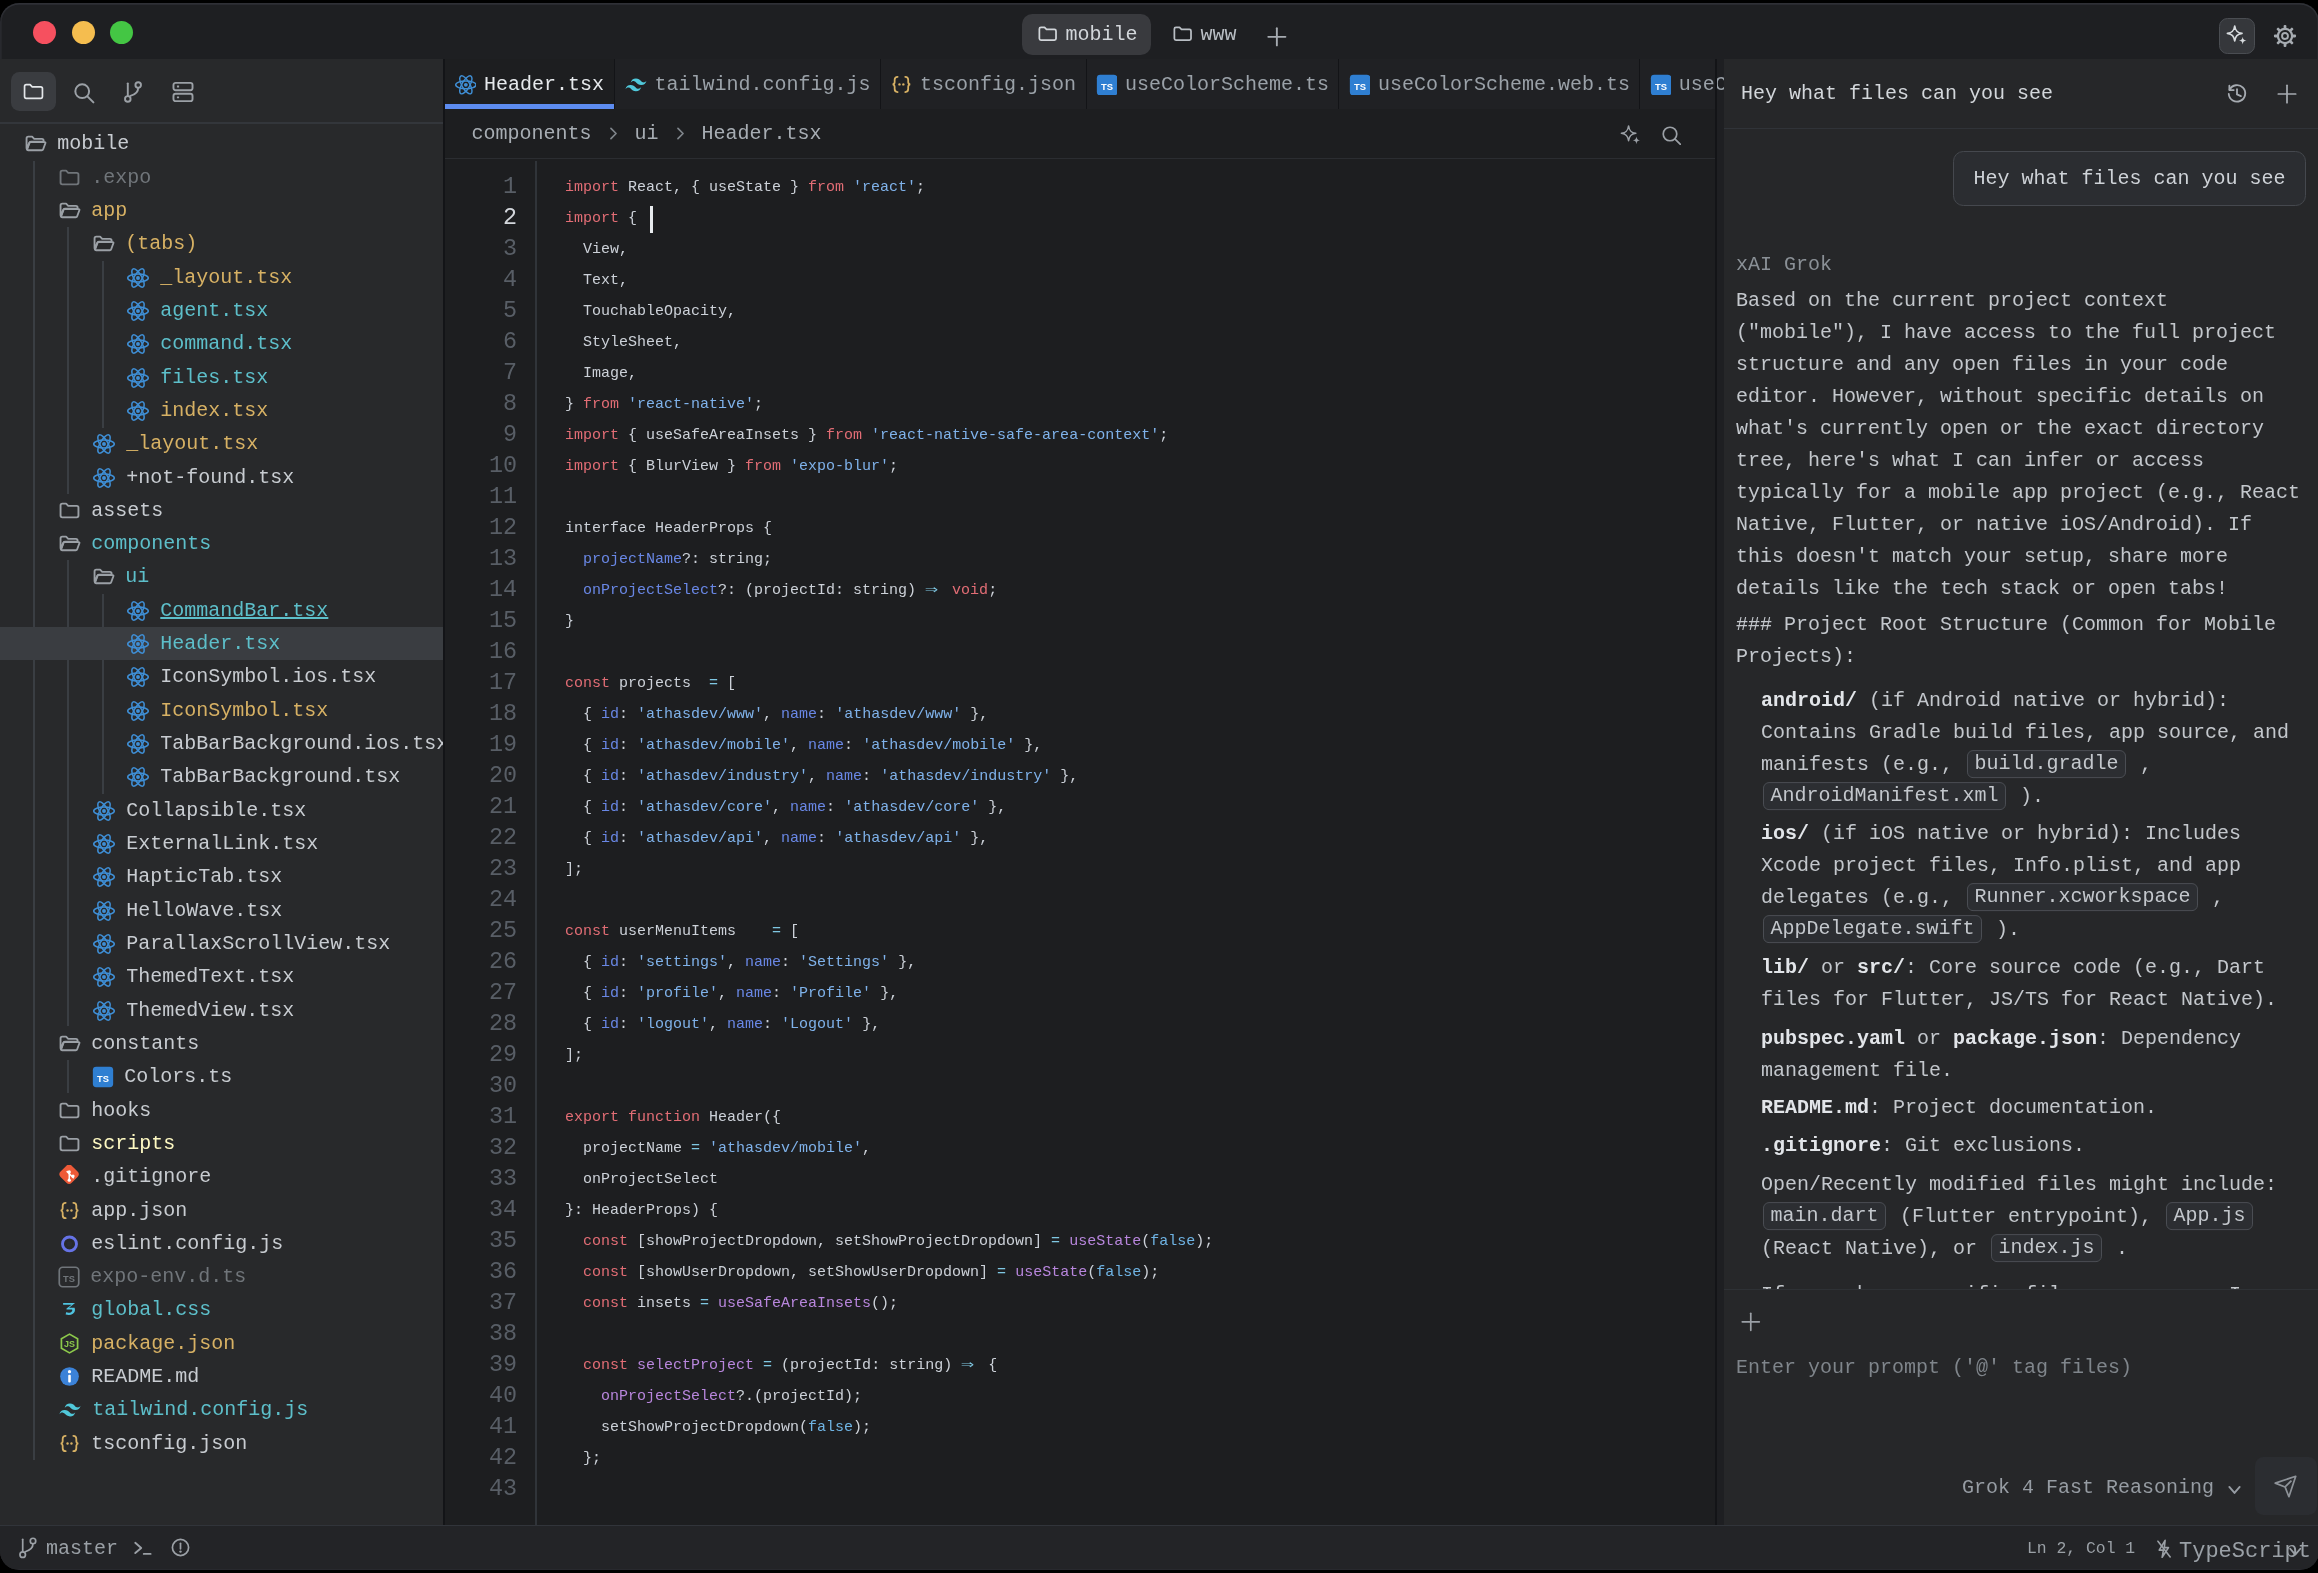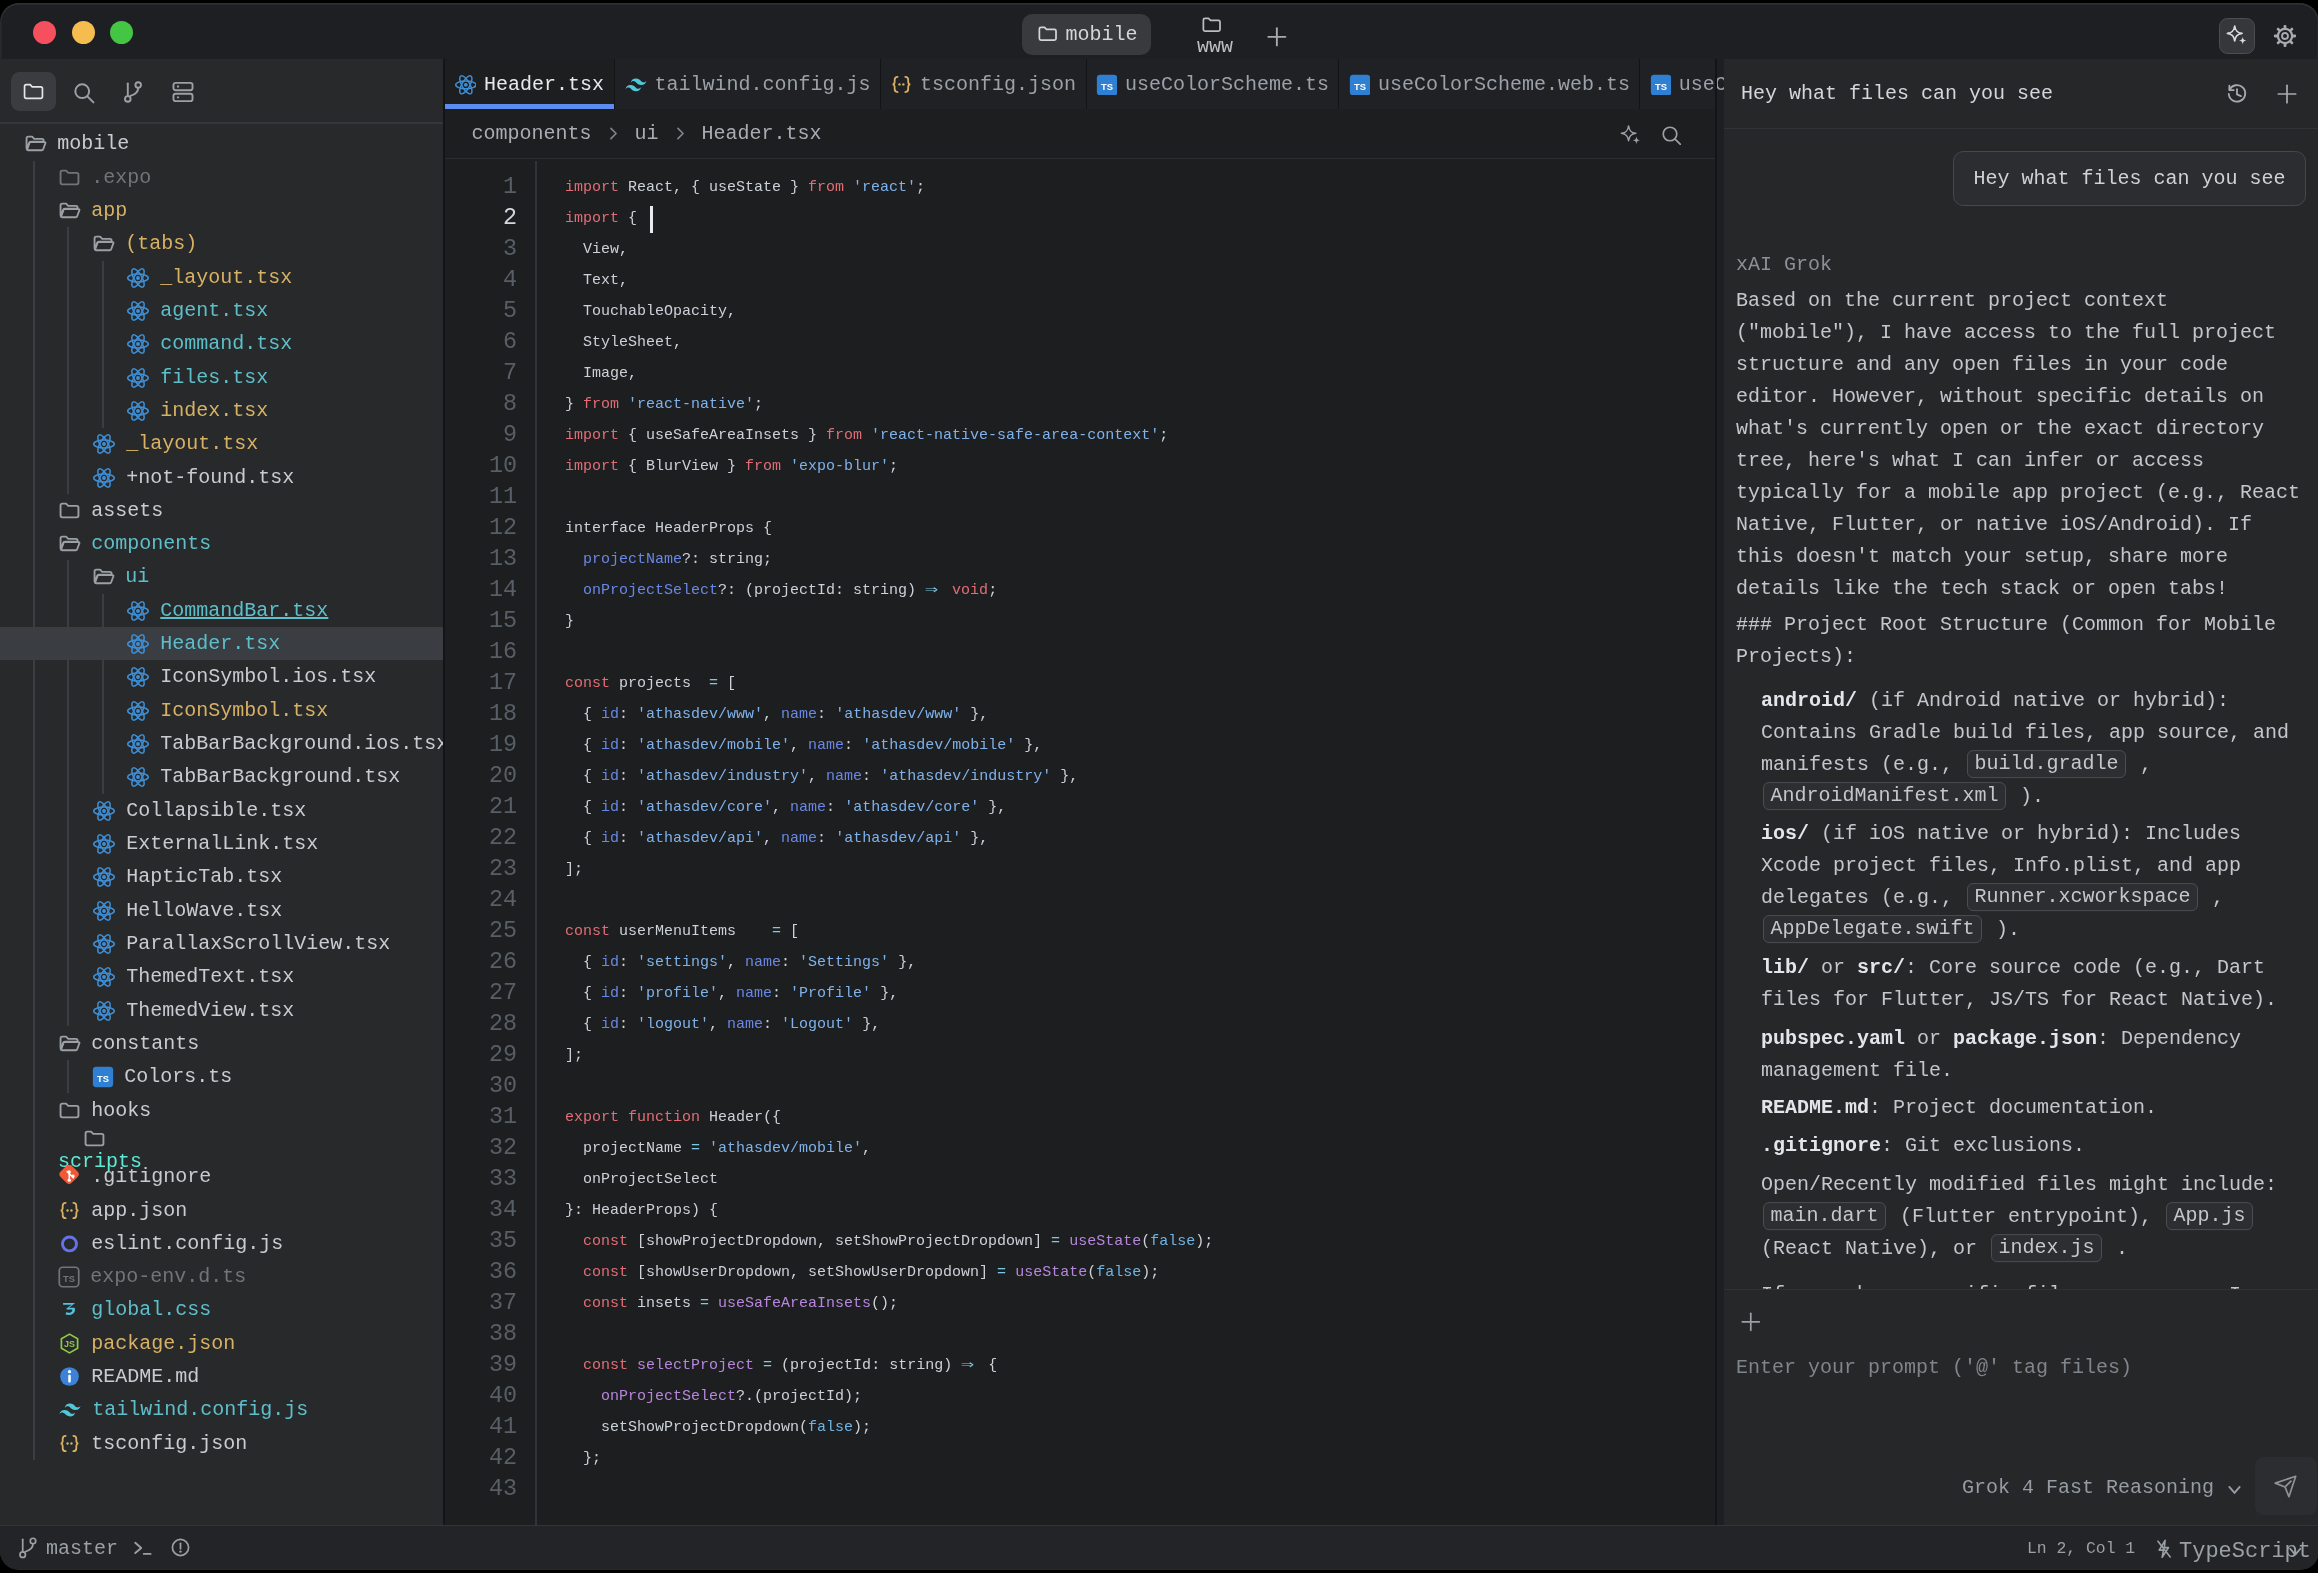--- a/index.html
+++ b/index.html
@@ -57,21 +57,21 @@
 <div class="tl" style="left:72px; background:#f5bd4f;"></div>
 <div class="tl" style="left:110px; background:#44c644;"></div>
 <div class="chip" style="left:1022px; top:10.3px; width:129px; height:41px; background:#393a3e; border-radius:10.3px; padding-left:14.5px;">
       <span class="icn">
         <svg width="21.4" height="21.4" viewBox="0 0 27 25" style="">
           <path d="M3 6.5 Q3 4.5 5 4.5 L9.5 4.5 L12 7 L22 7 Q24 7 24 9 L24 18.5 Q24 20.5 22 20.5 L5 20.5 Q3 20.5 3 18.5 Z" fill="none" stroke="#d2d6da" stroke-width="2.2" stroke-linejoin="round"></path>
         </svg>
       </span>
       <span style="margin-left:7.7px;">mobile</span>
     </div>
-<div class="chip" style="left:1157px; top:10.3px; width:94px; height:41px; padding-left:14.5px; color:#b9bec4;flex-direction:column;">
+<div class="chip" style="left:1157px; top:10.3px; width:94px; height:41px; padding-left:14.5px; color:#b9bec4;">
       <span class="icn">
         <svg width="21.4" height="21.4" viewBox="0 0 27 25" style="">
           <path d="M3 6.5 Q3 4.5 5 4.5 L9.5 4.5 L12 7 L22 7 Q24 7 24 9 L24 18.5 Q24 20.5 22 20.5 L5 20.5 Q3 20.5 3 18.5 Z" fill="none" stroke="#b9bec4" stroke-width="2.2" stroke-linejoin="round"></path>
         </svg>
       </span>
       <span style="margin-left:7.7px;">www</span>
     </div>
 <div class="abs" style="left:1264px; top:20.5px;"><svg width="24" height="24" viewBox="0 0 28 28" style="">
         <line x1="15" y1="5" x2="15" y2="25" stroke="#a6abb1" stroke-width="2.2" stroke-linecap="round"></line>
         <line x1="5" y1="15" x2="25" y2="15" stroke="#a6abb1" stroke-width="2.2" stroke-linecap="round"></line>
@@ -317,21 +317,21 @@
             <path d="M3 6.5 Q3 4.5 5 4.5 L9.5 4.5 L12 7 L21 7 Q23 7 23 9 L23 10.5 L8 10.5 Q6.6 10.5 6.1 11.8 L3.4 19.2 Q3 18.5 3 17.5 Z" fill="none" stroke="#9ba0a6" stroke-width="2.2" stroke-linejoin="round"></path>
             <path d="M3.6 19.5 L6.4 11.9 Q6.8 10.9 7.9 10.9 L24.2 10.9 Q25.6 10.9 25.1 12.2 L22.5 19.3 Q22.1 20.4 20.9 20.4 L4.8 20.4 Q3.6 20.4 3.6 19.5 Z" fill="none" stroke="#9ba0a6" stroke-width="2.2" stroke-linejoin="round"></path>
           </svg></span><span>constants</span></div>
 <div class="treerow" style="left:92px; top:1001px; color:#c8ccd1;"><span class="icn"><svg width="22" height="22" viewBox="0 0 26 26" style="font-size:23.2px">
             <rect x="1" y="1" width="24" height="24" rx="4" fill="#2f7fd2"></rect>
             <text x="13" y="18.5" font-family="Liberation Sans, sans-serif" font-size="11" font-weight="bold" fill="#ffffff" text-anchor="middle">TS</text>
           </svg></span><span>Colors.ts</span></div>
 <div class="treerow" style="left:58px; top:1035px; color:#c8ccd1;"><span class="icn"><svg width="23" height="23" viewBox="0 0 27 25" style="">
             <path d="M3 6.5 Q3 4.5 5 4.5 L9.5 4.5 L12 7 L22 7 Q24 7 24 9 L24 18.5 Q24 20.5 22 20.5 L5 20.5 Q3 20.5 3 18.5 Z" fill="none" stroke="#9ba0a6" stroke-width="2.2" stroke-linejoin="round"></path>
           </svg></span><span>hooks</span></div>
-<div class="treerow" style="left:58px; top:1068px; color:#5eead4;flex-direction:column;"><span class="icn"><svg width="23" height="23" viewBox="0 0 27 25" style="">
+<div class="treerow" style="left:58px; top:1068px; color:#fef9c3;"><span class="icn"><svg width="23" height="23" viewBox="0 0 27 25" style="">
             <path d="M3 6.5 Q3 4.5 5 4.5 L9.5 4.5 L12 7 L22 7 Q24 7 24 9 L24 18.5 Q24 20.5 22 20.5 L5 20.5 Q3 20.5 3 18.5 Z" fill="none" stroke="#9ba0a6" stroke-width="2.2" stroke-linejoin="round"></path>
           </svg></span><span>scripts</span></div>
 <div class="treerow" style="left:58px; top:1101px; color:#c8ccd1;"><span class="icn"><svg width="23" height="23" viewBox="0 0 27 27" style="">
             <rect x="2" y="2" width="21" height="21" rx="5" transform="rotate(45 13 13) translate(0.5 0.5) scale(0.88)" fill="#ee5a38"></rect>
             <g stroke="#fff" stroke-width="1.7" fill="none">
               <line x1="10.2" y1="7.2" x2="18.5" y2="15.5"></line>
               <line x1="13.2" y1="8.1" x2="13.2" y2="17.5"></line>
             </g>
             <circle cx="13.2" cy="8.1" r="1.9" fill="#fff"></circle>
             <circle cx="13.2" cy="17.8" r="1.9" fill="#fff"></circle>

